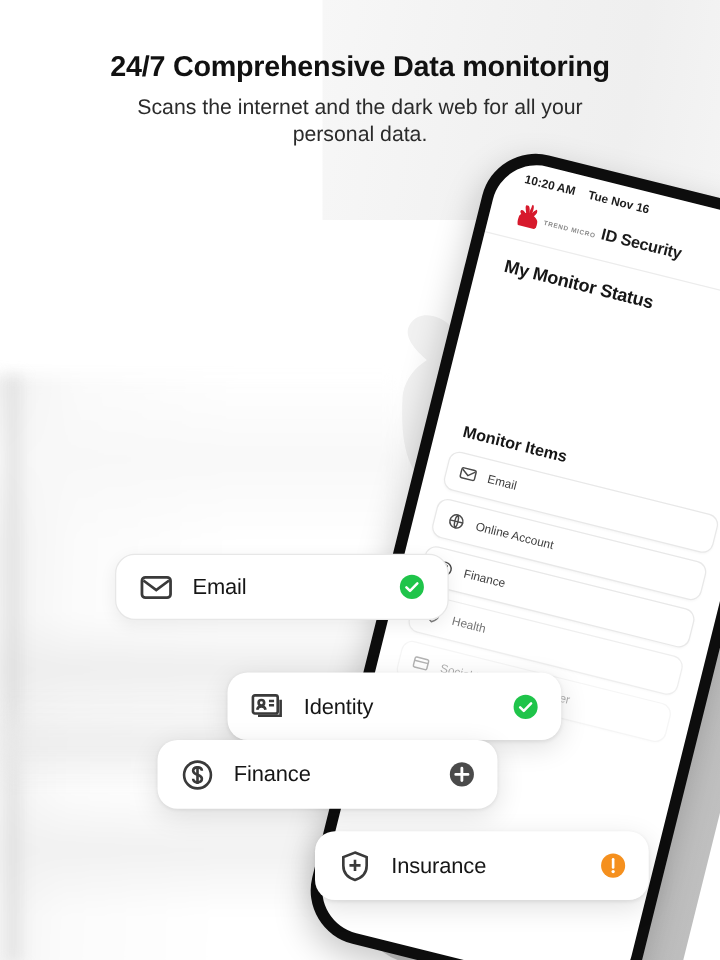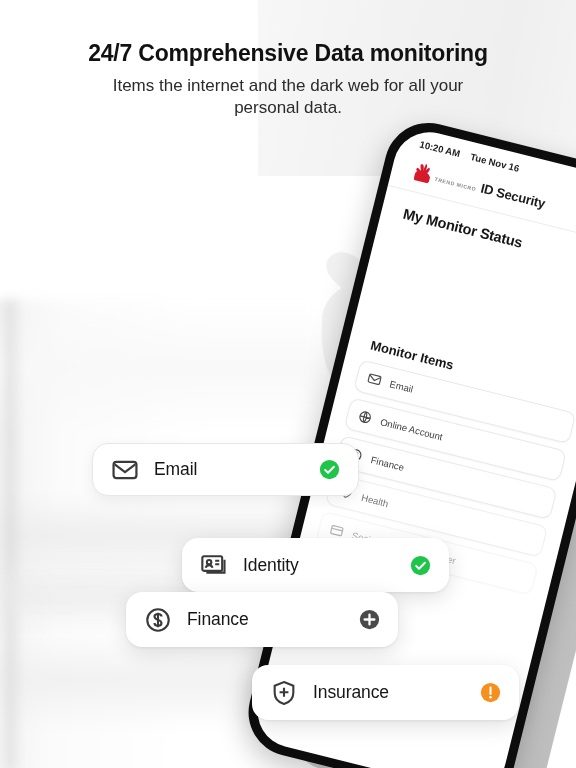--- a/index.html
+++ b/index.html
@@ -134,21 +134,21 @@
       <path d="M158 42c10 7 11 21 4 35-8 16-24 36-36 46-8 7-16 1-12-10 6-16 22-44 31-56 7-9 11-17 13-15z"></path>
       <path d="M72 24c10-3 20 6 25 21 6 17 10 42 10 57 0 11-9 14-14 5C84 92 74 63 71 48c-3-13-4-23 1-24z"></path>
       <path d="M27 72c7-9 21-7 32 3 13 11 29 31 37 45 6 10-1 18-11 13C70 126 45 108 34 97c-9-9-13-18-7-25z"></path>
       <path d="M20 132c2-22 23-38 53-40 35-3 70 11 86 34 17 24 10 53-17 72-25 18-63 23-89 12-28-11-35-37-33-78z"></path>
     </g>
   </svg>
 </div>
 
 <div class="headline-wrap">
   <h1 class="headline">24/7 Comprehensive Data monitoring</h1>
-  <p class="subhead">Items the internet and the dark web for all your personal data.</p>
+  <p class="subhead">Scans the internet and the dark web for all your personal data.</p>
 </div>
 
 <div class="phone-wrap">
   <div class="phone-side"></div>
   <div class="phone">
     <div class="phone-screen">
 
       <div class="status-bar">
         <span>10:20 AM</span>
         <span>Tue Nov 16</span>

